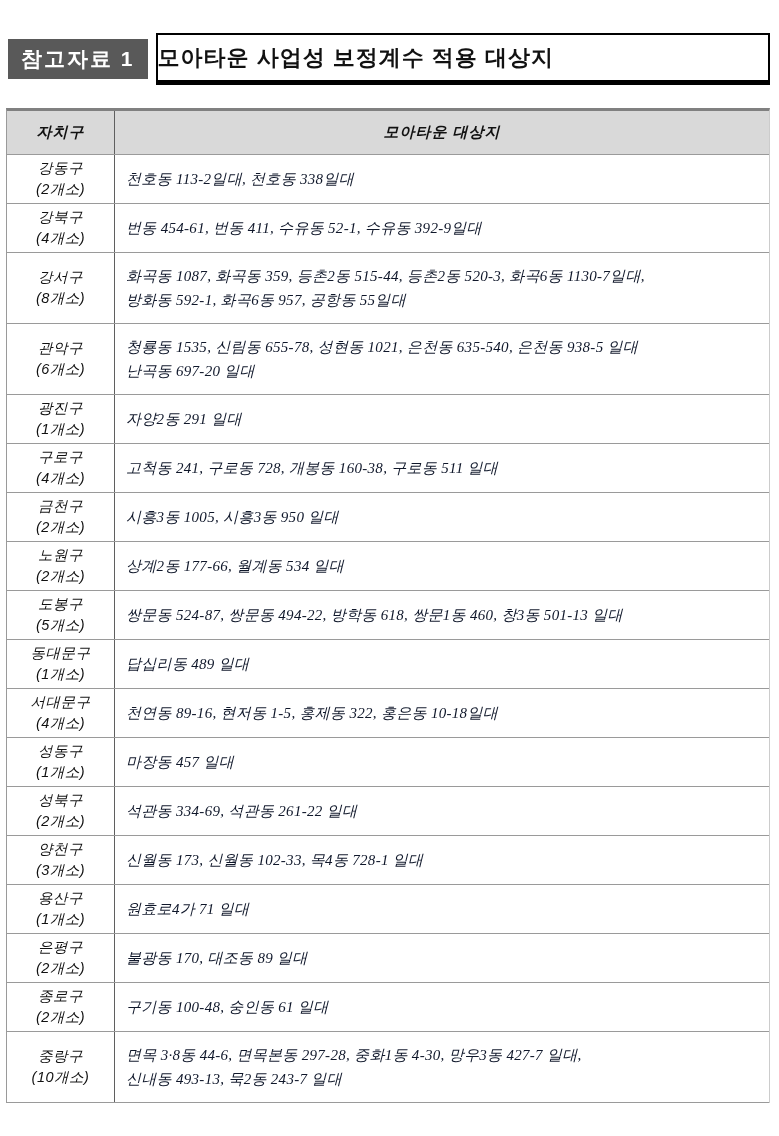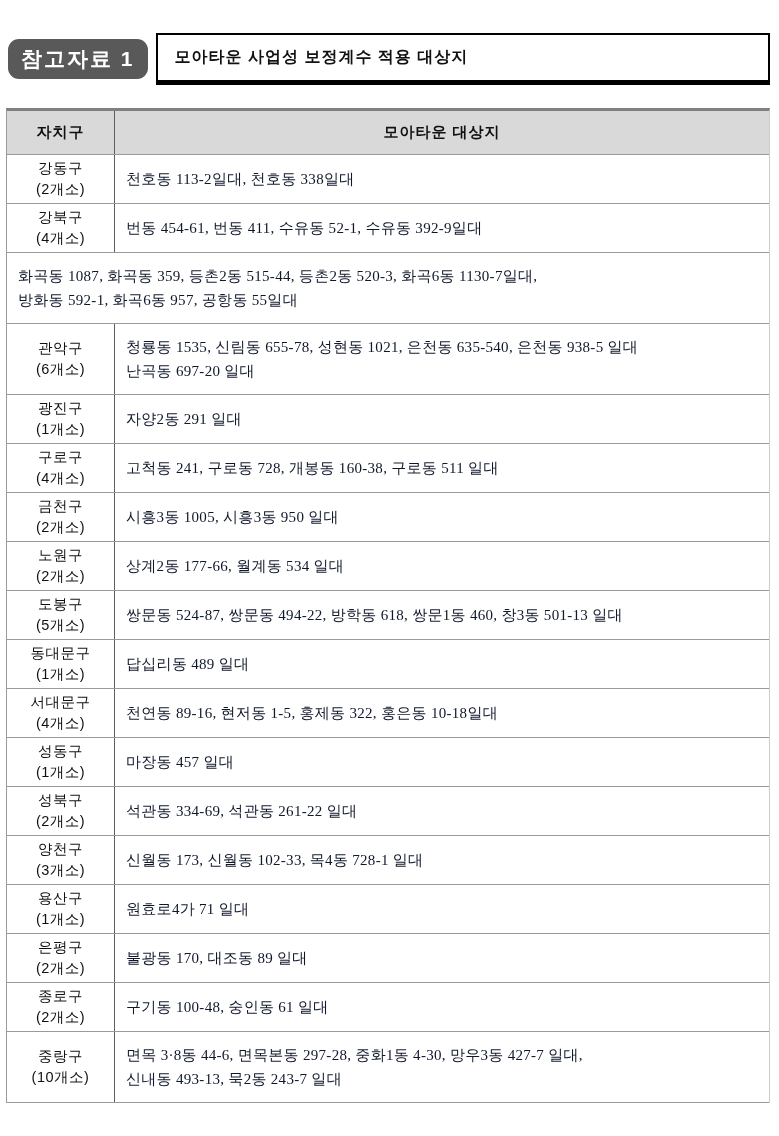--- a/index.html
+++ b/index.html
@@ -17,36 +17,36 @@
   }
   
   .doc-header{
     display:flex;align-items:stretch;
     margin:33px 9px 0 8px;height:52px;
   }
   .ref-badge{
     background:var(--badge-bg);color:#fff;font-weight:bold;
     font-size:21px;letter-spacing:2px;
     display:flex;align-items:center;justify-content:center;
-    padding:0 13px;align-self:center;height:40px;white-space:nowrap;border-radius:11px;
+    padding:0 13px;align-self:center;height:40px;white-space:nowrap;
   }
   .title-box{
     flex:1;margin-left:8px;
     border:2px solid #000;border-bottom:5px solid #000;
     display:flex;align-items:center;
-    padding-left:17px;
-    font-size:16px;font-weight:bold;letter-spacing:1px;
+    font-size:22px;font-weight:bold;letter-spacing:1px;
     background:#fff;
   }
   
   .moa-table{
     margin:23px 9px 0 6px;
     border-top:3px solid var(--toprule);
     border-left:1px solid var(--line);
     border-right:1px solid #cccccc;
+    font-style:italic;
   }
   .t-head{
     display:grid;grid-template-columns:108px 1fr;
     background:var(--header-bg);
     border-bottom:1px solid var(--line);
     height:43px;
   }
   .t-head .h-cell{
     display:flex;align-items:center;justify-content:center;
     font-size:15px;font-weight:bold;letter-spacing:1px;
@@ -98,20 +98,24 @@
       <div class="row">
         <div class="cell district">
           <div>강북구</div>
           <div>(4개소)</div>
         </div>
         <div class="cell sites">
           <div class="site-line">번동 454-61, 번동 411, 수유동 52-1, 수유동 392-9일대</div>
         </div>
       </div>
       <div class="row">
+        <div class="cell district">
+          <div>강서구</div>
+          <div>(8개소)</div>
+        </div>
         <div class="cell sites">
           <div class="site-line">화곡동 1087, 화곡동 359, 등촌2동 515-44, 등촌2동 520-3, 화곡6동 1130-7일대,</div>
           <div class="site-line">방화동 592-1, 화곡6동 957, 공항동 55일대</div>
         </div>
       </div>
       <div class="row">
         <div class="cell district">
           <div>관악구</div>
           <div>(6개소)</div>
         </div>

